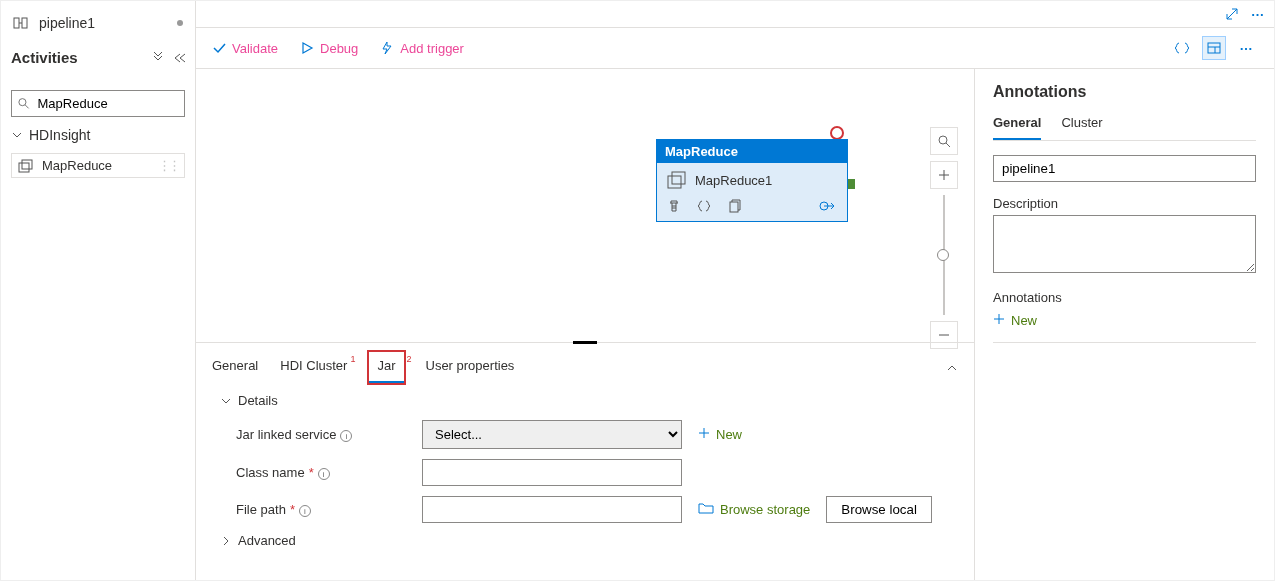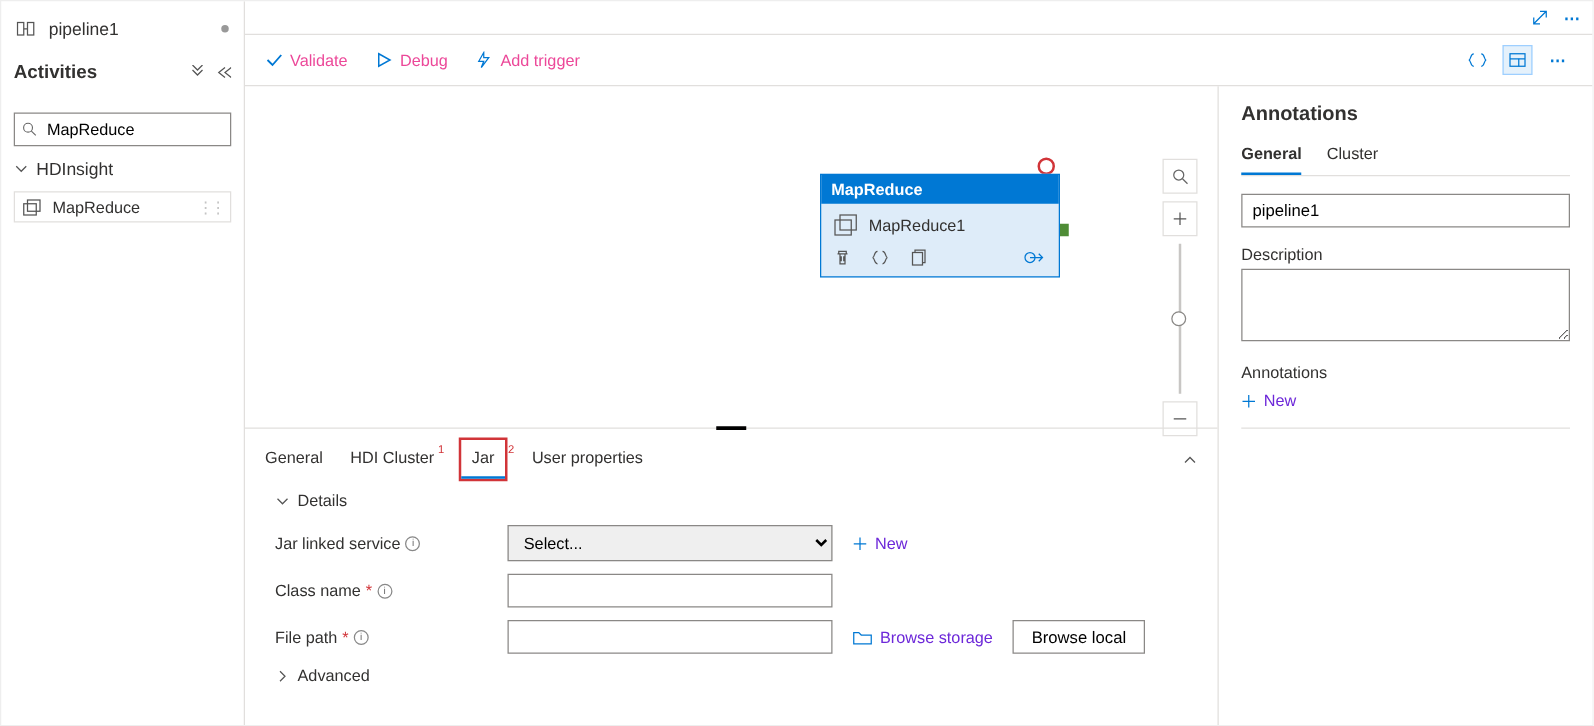--- a/index.html
+++ b/index.html
@@ -50,26 +50,26 @@
   .tabs .tab { padding:6px 0 10px; position:relative; cursor:pointer; }
   .tabs .tab sup { color:#d13438; font-size:9px; position:absolute; top:2px; right:-8px; }
   .tabs .tab.active { color:#323130; }
   .tabs .tab.active:after { content:""; position:absolute; bottom:0; left:0; right:0; height:2px; background:#0078d4; }
   .tabs .tab.highlight { outline:2px solid #d13438; padding:6px 8px 10px; }
   .tabs .collapse { margin-left:auto; color:#555; }
 
   .form { padding:10px 24px 20px; }
   .coll-row { display:flex; align-items:center; gap:6px; margin-bottom:12px; cursor:pointer;}
   .frow { display:flex; align-items:center; gap:16px; margin:10px 0; }
-  .flbl { width:170px; display:flex; align-items:center; gap:4px; }
+  .flbl { width:170px; display:flex; align-items:flex-end; gap:4px;margin-left:16px; }
   .req { color:#d13438; }
   .info { width:12px;height:12px;border:1px solid #888;border-radius:50%;display:inline-flex;align-items:center;justify-content:center;font-size:8px;color:#666; }
   select, input[type=text].fctrl, textarea { border:1px solid #8a8886; padding:5px 8px; font-size:13px; font-family:inherit; }
   .fctrl-wide { width:260px; }
-  .link { color:#6d28d9; display:flex; align-items:center; gap:6px; cursor:pointer;}
+  .link { color:#4d7c0f; display:flex; align-items:flex-start; gap:6px; cursor:pointer;}
   .obtn { border:1px solid #8a8886; padding:5px 14px; background:#fff; cursor:pointer; }
 
   
   .props { width:300px; border-left:1px solid #e1dfdd; padding:14px 18px; }
   .props h3 { margin:0 0 14px; font-size:16px; }
   .ptabs { display:flex; gap:20px; border-bottom:1px solid #e1dfdd; margin-bottom:14px; }
   .ptab { padding:0 0 8px; cursor:pointer; }
   .ptab.active { font-weight:600; border-bottom:2px solid #0078d4; }
   .pfield { margin-bottom:14px; }
   .pfield label { display:block; margin-bottom:4px; }

